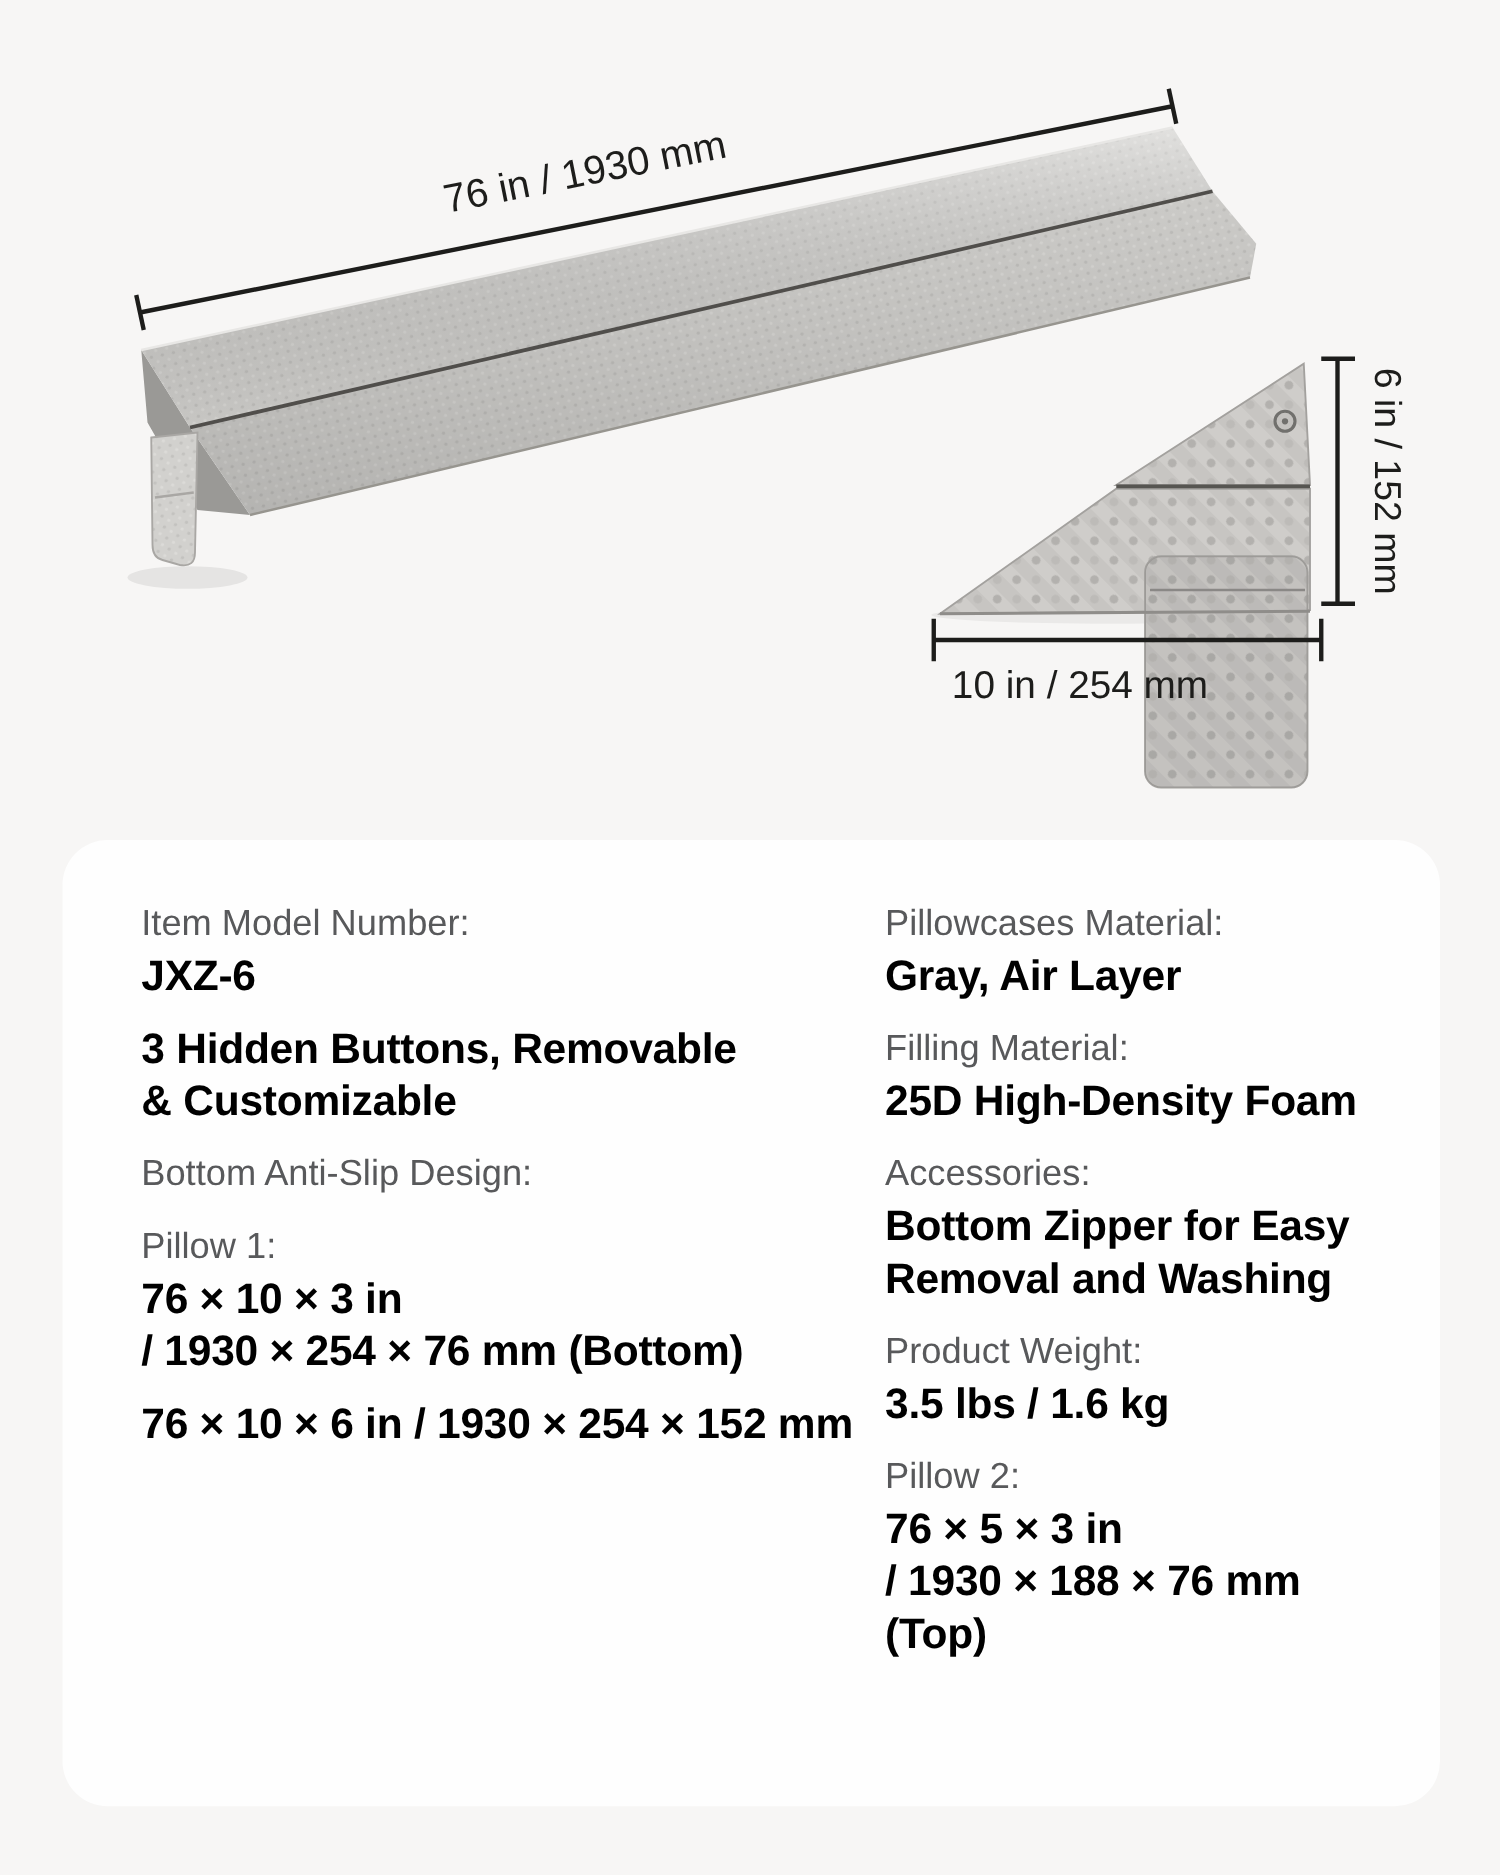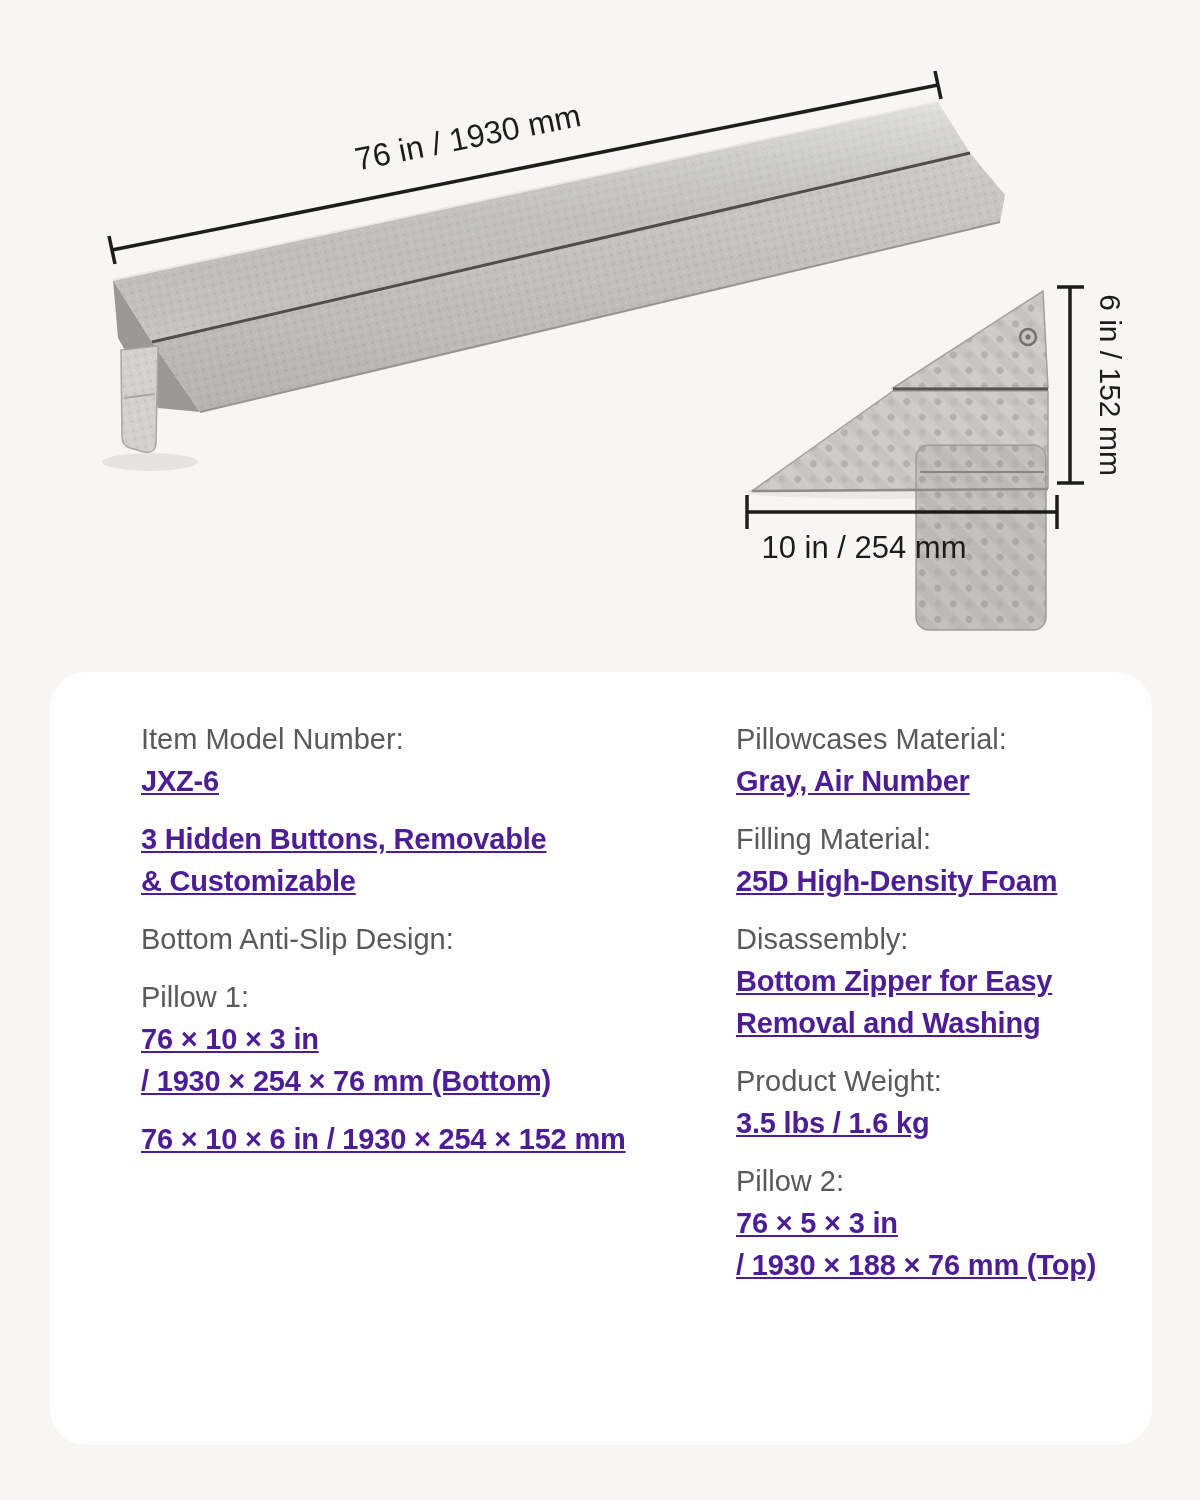--- a/index.html
+++ b/index.html
@@ -25,31 +25,30 @@
     width:1102px; height:773px;
     background:#fefefe;
     border-radius:36px;
     display:flex;
     padding:46px 36px 0 63px;
   }
   .col { display:flex; flex-direction:column; }
   .col-left  { width:595px; flex:none; }
   .col-right { flex:1; }
 
-  .spec-row { margin-bottom:16px;margin-left:28px; }
+  .spec-row { margin-bottom:16px; }
   .spec-label {
     font-size:29px; line-height:42px;
     font-weight:400; color:#58595b;
   }
   .spec-value {
-    font-size:29px; line-height:42px;
-    font-weight:700; color:#4c1d95;
+    font-size:34px; line-height:42px;
+    font-weight:700; color:#000000;
     white-space:pre-line;
     letter-spacing:-0.2px;
-    text-decoration:underline;
   }
 </style>
 </head>
 <body>
 
 <svg id="front-view" class="photo" width="1030" height="440" viewBox="0 0 1030 440">
   <defs>
     <pattern id="weave" width="9" height="9" patternUnits="userSpaceOnUse" patternTransform="rotate(-12)">
       <rect width="9" height="9" fill="#d2d1ce"></rect>
       <circle cx="2.5" cy="2.5" r="1.3" fill="#c3c2bf"></circle>
@@ -154,28 +153,28 @@
 / 1930 × 254 × 76 mm (Bottom)</div>
     </div>
     <div class="spec-row">
       <div class="spec-value">76 × 10 × 6 in / 1930 × 254 × 152 mm</div>
     </div>
   </div>
 
   <div class="col col-right">
     <div class="spec-row">
       <div class="spec-label">Pillowcases Material:</div>
-      <div class="spec-value">Gray, Air Number</div>
+      <div class="spec-value">Gray, Air Layer</div>
     </div>
     <div class="spec-row">
       <div class="spec-label">Filling Material:</div>
       <div class="spec-value">25D High-Density Foam</div>
     </div>
     <div class="spec-row">
-      <div class="spec-label">Disassembly:</div>
+      <div class="spec-label">Accessories:</div>
       <div class="spec-value">Bottom Zipper for Easy
 Removal and Washing</div>
     </div>
     <div class="spec-row">
       <div class="spec-label">Product Weight:</div>
       <div class="spec-value">3.5 lbs / 1.6 kg</div>
     </div>
     <div class="spec-row">
       <div class="spec-label">Pillow 2:</div>
       <div class="spec-value">76 × 5 × 3 in

